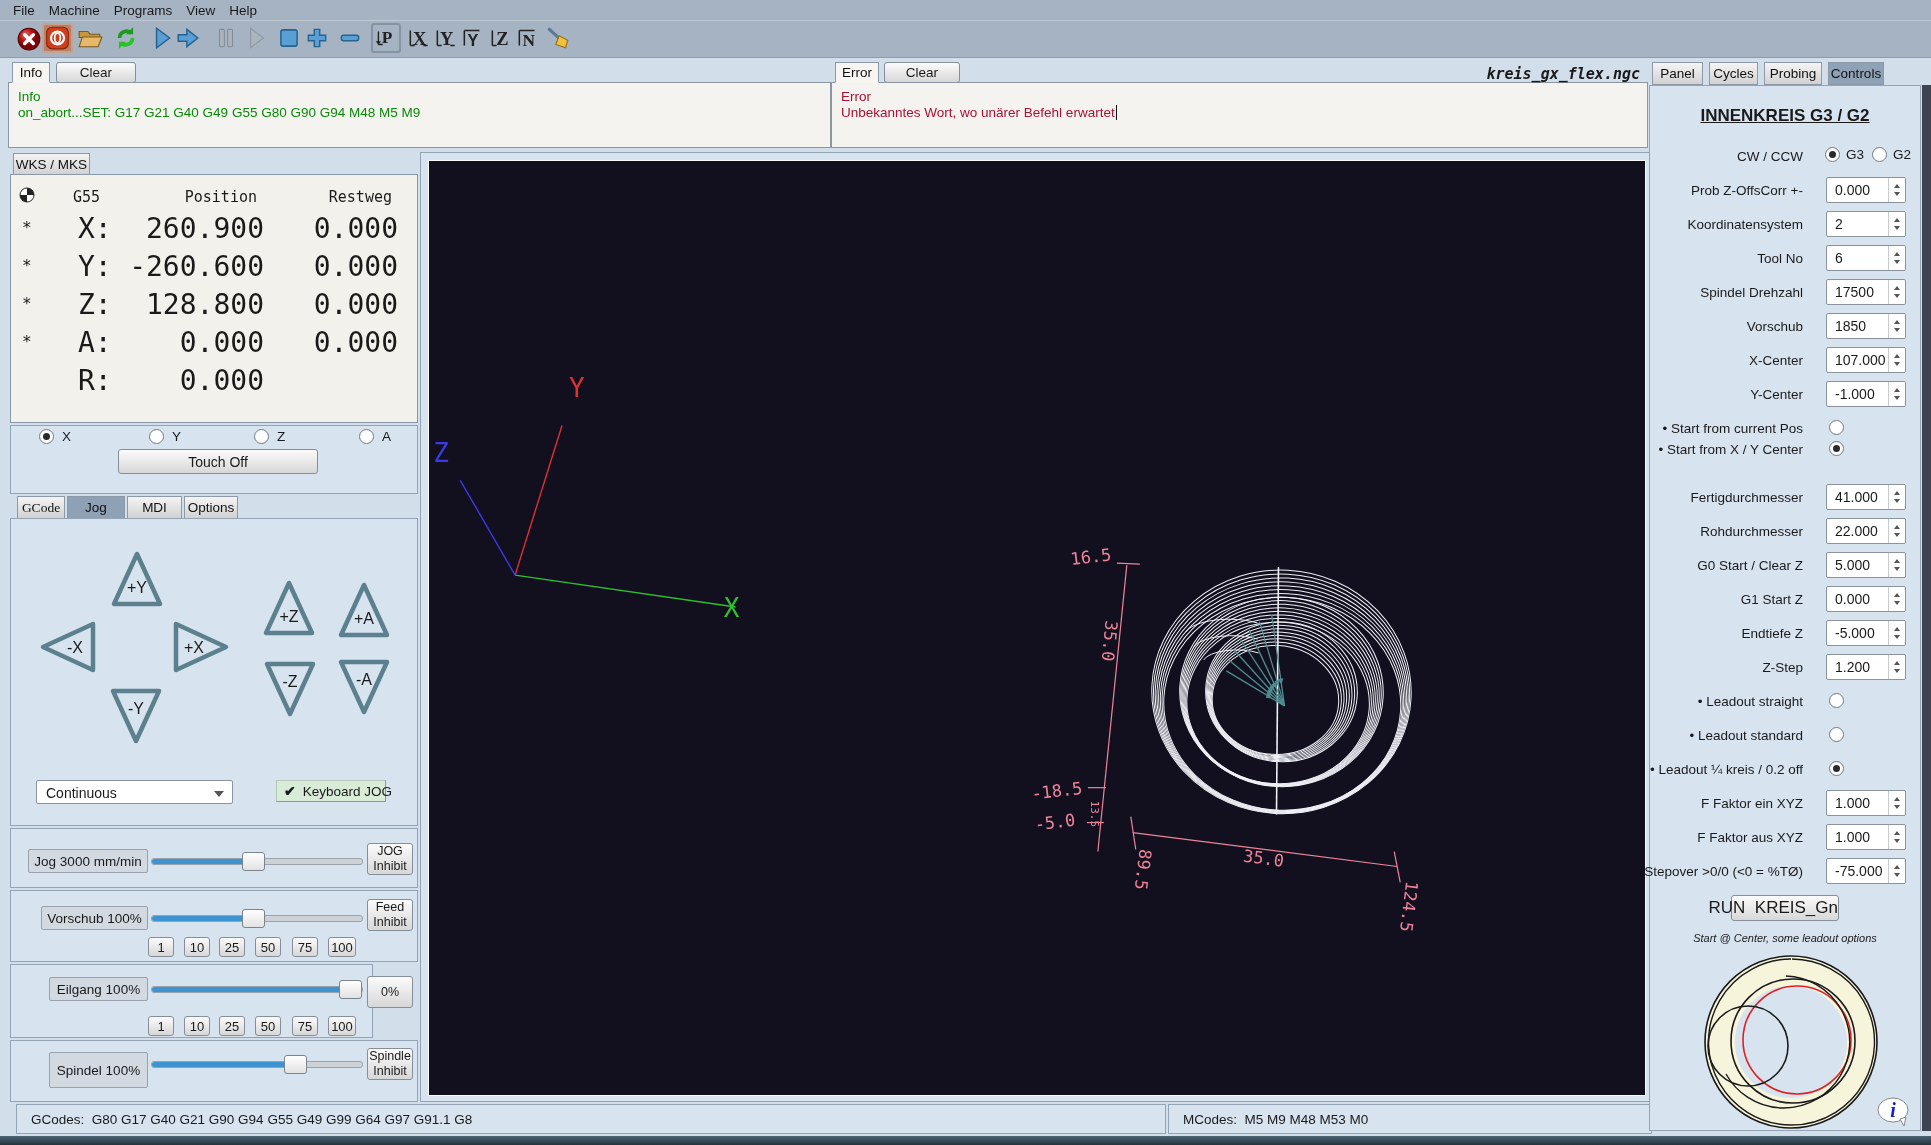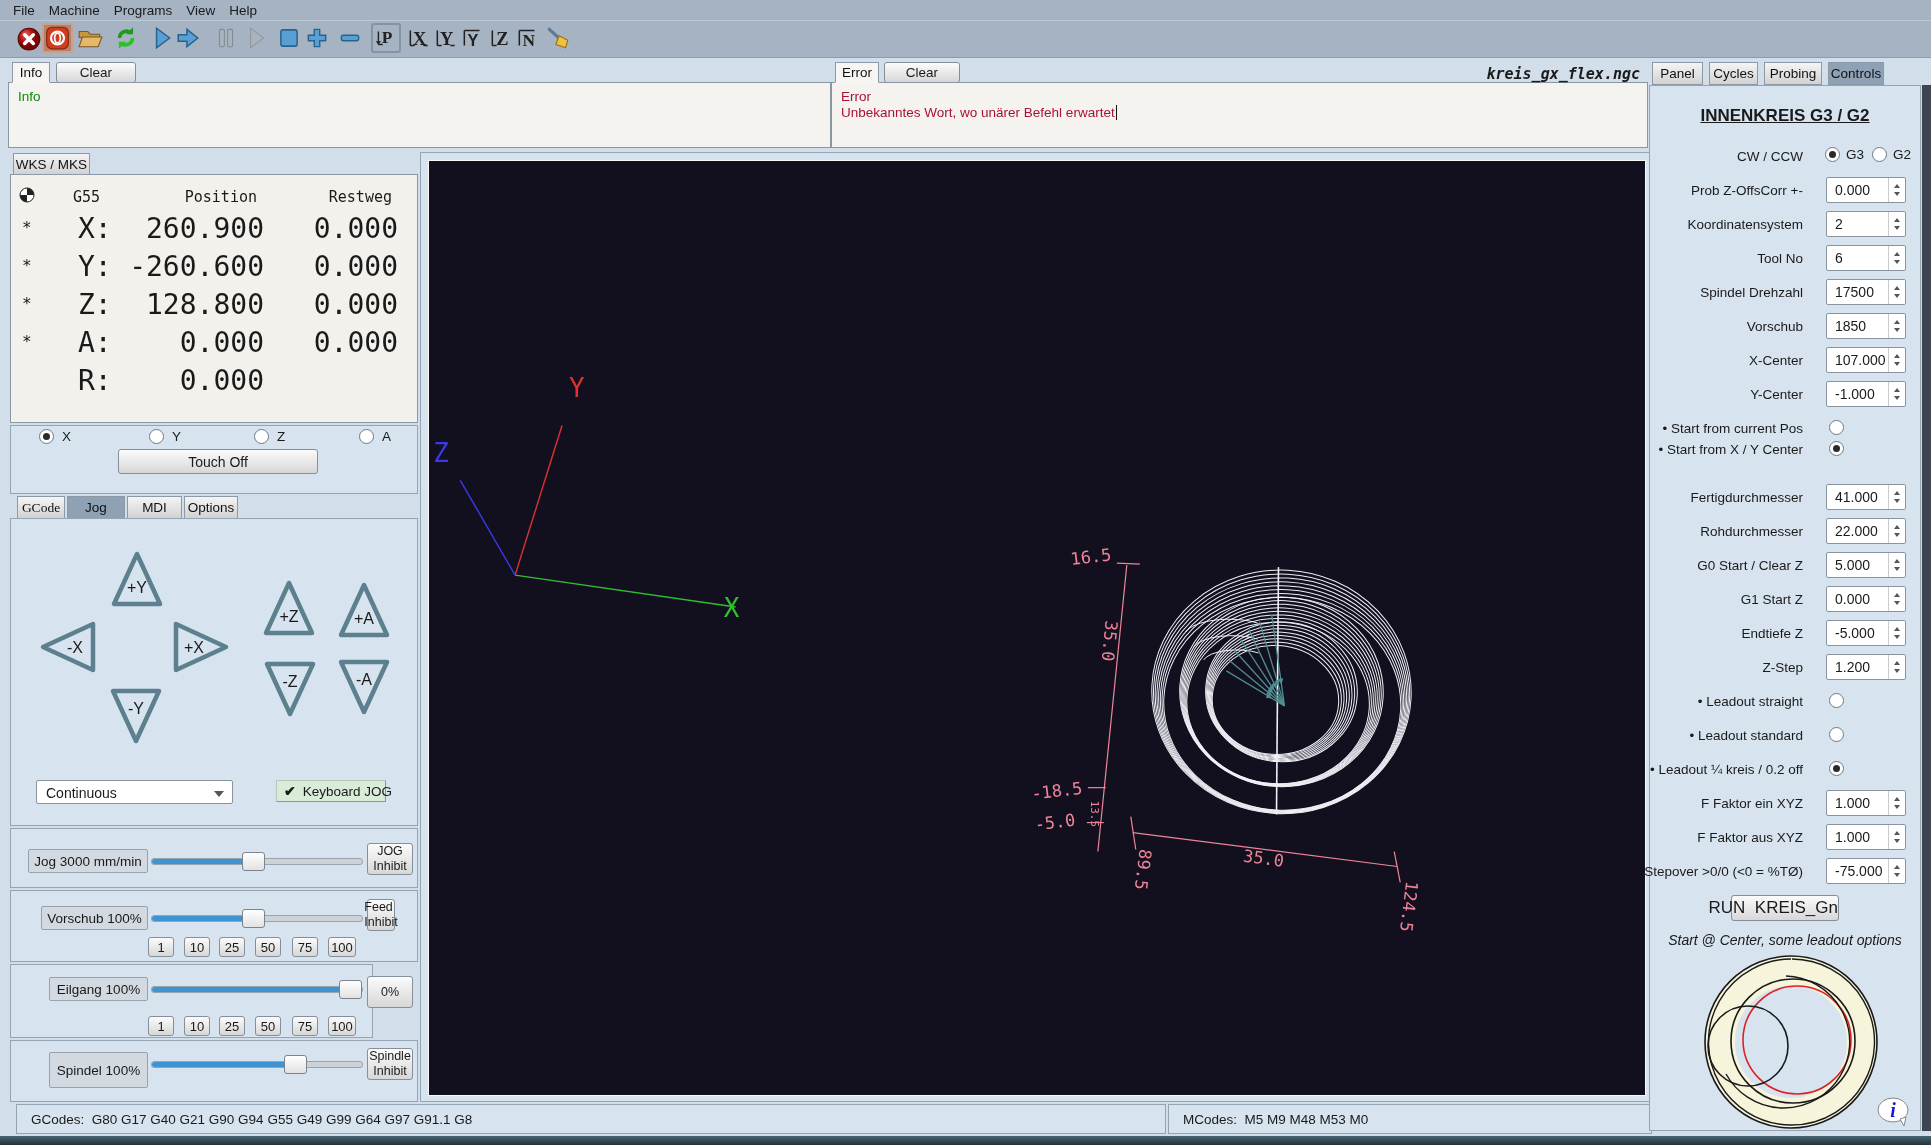--- a/index.html
+++ b/index.html
@@ -161,20 +161,21 @@
 </div>
 
 <div class="tab white abs" style="left:12px; top:62px; width:38px; height:21px; z-index:2;">
     <span>Info</span>
   </div>
 <div class="btn" style="left:56px; top:62px; width:80px; height:21px; font-size:13.5px;">
     <span>Clear</span>
   </div>
 <div class="txtbox" style="left:8px; top:82px; width:823px; height:66px;">
   <div style="color:#0a8a0a; padding:6px 0 0 9px;">Info</div>
+  <div style="color:#0a8a0a; padding:1px 0 0 9px;">on_abort...SET: G17 G21 G40 G49 G55 G80 G90 G94 M48 M5 M9</div>
 </div>
 
 <div class="tab white abs" style="left:835px; top:62px; width:44px; height:21px; z-index:2;">
     <span>Error</span>
   </div>
 <div class="btn" style="left:884px; top:62px; width:76px; height:21px; font-size:13.5px;">
     <span>Clear</span>
   </div>
 <div class="txtbox" style="left:831px; top:82px; width:817px; height:66px;">
   <div style="color:#aa1133; padding:6px 0 0 9px;">Error</div>
@@ -321,21 +322,21 @@
       <div class="handle" style="left: 231px; top: 23px;"></div>
       <div class="btn" style="left: 356px; top: 14px; width: 46px; height: 32px; font-size: 12.5px; white-space: pre-line; text-align: center; line-height: 1.2;">JOG
 Inhibit</div>
     </div>
     <div class="panelbox" style="left: 10px; top: 890px; width: 408px; height: 72px;">
       <div class="flatbtn" style="left: 30px; top: 15px; width: 107px; height: 24px;">Vorschub 100%</div>
       <div class="track" style="left: 140px; top: 24px; width: 212px;">
         <div class="fill" style="width:102px;"></div>
       </div>
       <div class="handle" style="left: 231px; top: 18px;"></div>
-      <div class="btn" style="left: 356px; top: 8px; width: 28px; height: 32px; font-size: 12.5px; white-space: pre-line; line-height: 1.2;">Feed
+      <div class="btn" style="left: 356px; top: 8px; width: 46px; height: 32px; font-size: 12.5px; white-space: pre-line; text-align: center; line-height: 1.2;">Feed
 Inhibit</div>
       <div class="btn" style="left: 137px; top: 46px; width: 26px; height: 20px; font-size: 13px;">1</div>
       <div class="btn" style="left: 173px; top: 46px; width: 26px; height: 20px; font-size: 13px;">10</div>
       <div class="btn" style="left: 208px; top: 46px; width: 26px; height: 20px; font-size: 13px;">25</div>
       <div class="btn" style="left: 244px; top: 46px; width: 26px; height: 20px; font-size: 13px;">50</div>
       <div class="btn" style="left: 281px; top: 46px; width: 26px; height: 20px; font-size: 13px;">75</div>
       <div class="btn" style="left: 317px; top: 46px; width: 28px; height: 20px; font-size: 13px;">100</div>
     </div>
     <div class="panelbox" style="left: 10px; top: 964px; width: 363px; height: 74px;">
       <div class="flatbtn" style="left: 38px; top: 12px; width: 99px; height: 24px;">Eilgang 100%</div>
@@ -636,21 +637,21 @@
         <div class="spinbox">
           <span class="val">-75.000</span>
       <span class="arrows">
             <span class="arr-up"></span>
             <span class="arr-dn"></span>
           </span>
         </div>
       </div>
     </div>
   <div class="btn" style="left:81px; top:809px; width:108px; height:26px; font-size:17px; white-space:pre;justify-content:flex-end;"><span>RUN  KREIS_Gn</span></div>
-  <div style="position:absolute; top:846px; width:100%; text-align:center; font-style:italic; font-size:14px;">Start @ Center, some leadout options</div>
+  <div style="position:absolute; top:846px; width:100%; text-align:center; font-style:italic; font-size:11px;">Start @ Center, some leadout options</div>
   <svg class="abs" style="left:46px; top:868px;" width="190" height="176" viewBox="0 0 190 176">
     <circle cx="95" cy="88" r="71" fill="none" stroke="#f6f4da" stroke-width="30"></circle>
     <circle cx="95" cy="88" r="86" fill="none" stroke="#1a1a1a" stroke-width="1.6"></circle>
     <path d="M 95 5 A 83 83 0 1 0 96 5" fill="none" stroke="#1a1a1a" stroke-width="1.4"></path>
     <circle cx="97" cy="87" r="62" fill="none" stroke="#1a1a1a" stroke-width="1.6"></circle>
     <circle cx="101" cy="86" r="54" fill="none" stroke="#dd2222" stroke-width="1.6"></circle>
     <circle cx="52" cy="92" r="40" fill="none" stroke="#1a1a1a" stroke-width="1.6"></circle>
     <path d="M 30 120 A 66 66 0 1 0 90 22" fill="none" stroke="#1a1a1a" stroke-width="1.4"></path>
   </svg>
   <svg class="abs" style="left:226px; top:1011px;" width="36" height="30" viewBox="0 0 36 30">

